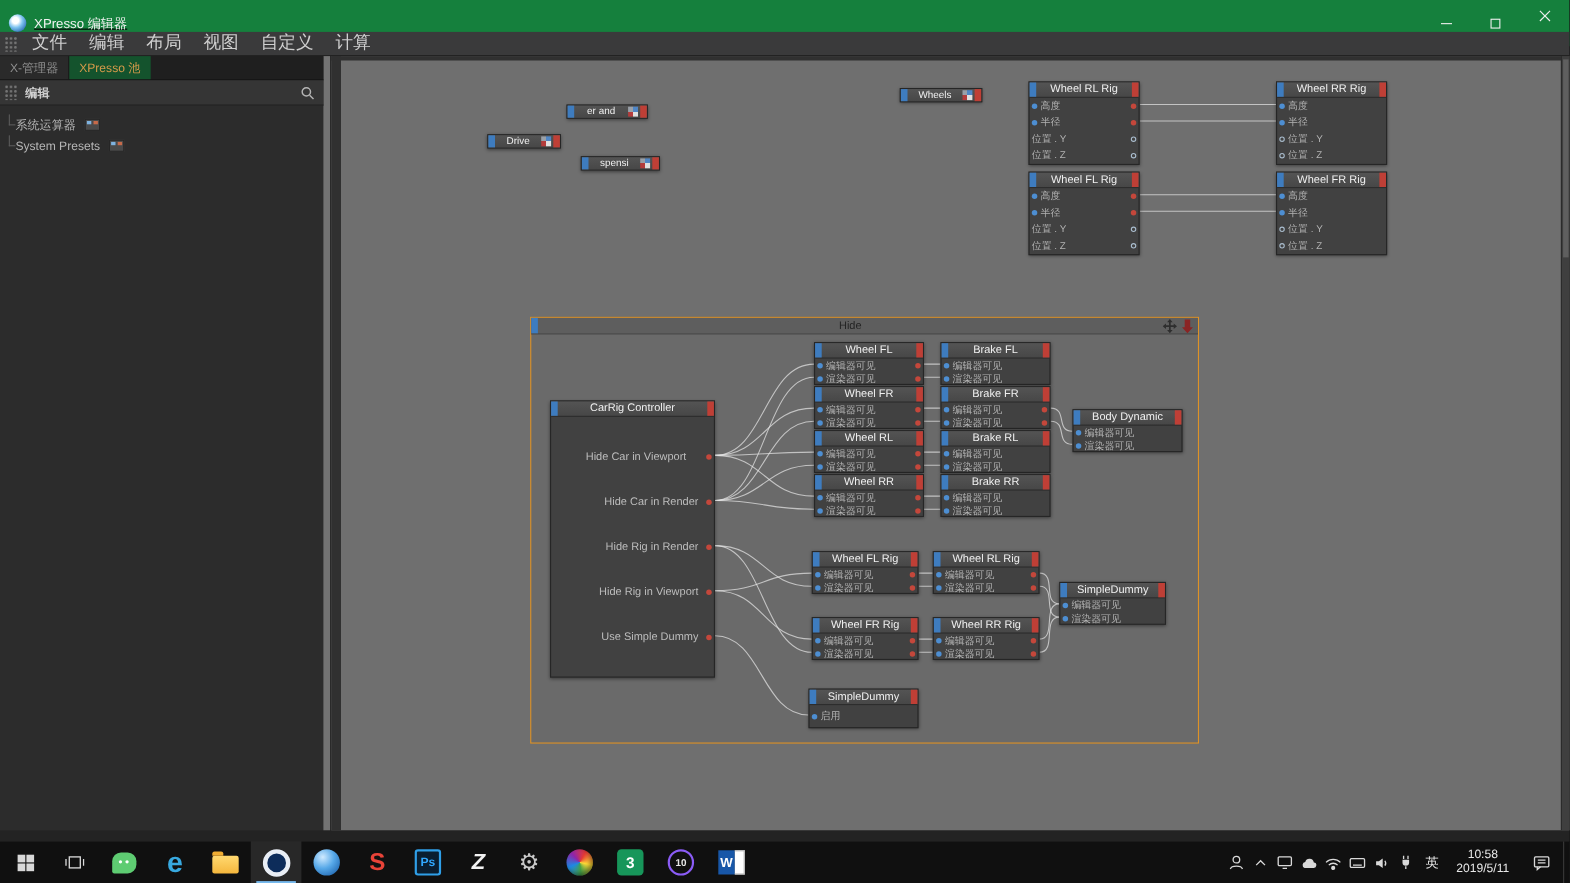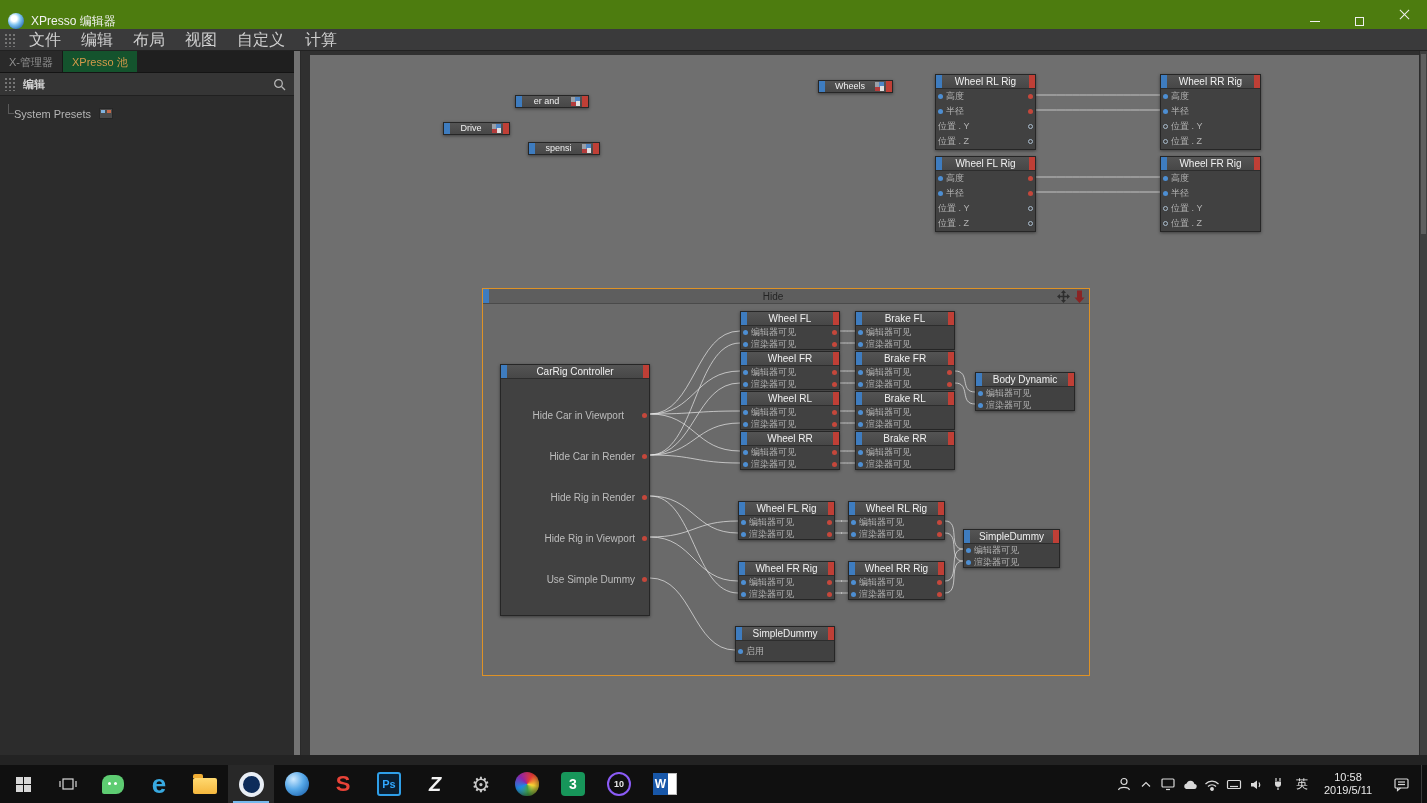--- a/index.html
+++ b/index.html
@@ -1,20 +1,20 @@
 <!DOCTYPE html>
 <html><head>
 <meta charset="utf-8">
 <style>
   html,body{margin:0;padding:0;background:#000;font-family:"Liberation Sans",sans-serif;}
   *{box-sizing:border-box;}
   .screen{position:relative;width:1427px;height:803px;background:#2a2a2a;overflow:hidden;}
 
   
-  .titlebar{position:absolute;left:0;top:0;width:100%;height:42px;background:#4d7c0f;display:flex;align-items:center;}
+  .titlebar{position:absolute;left:0;top:0;width:100%;height:42px;background:#15803d;display:flex;align-items:center;text-decoration:underline;}
   .app-ic{width:16px;height:16px;border-radius:50%;margin-left:8px;flex:none;
     background:radial-gradient(circle at 38% 35%, #ffffff 20%, #7ec3f0 45%, #2d6db5 80%);}
   .wtitle{color:#f2f2f2;font-size:12px;margin-left:7px;flex:1;white-space:nowrap;}
   .wbtns{display:flex;height:100%;}
   .wbtn{width:45px;height:100%;display:flex;align-items:center;justify-content:center;position:relative;}
   .min-glyph{width:10px;border-top:1px solid #f0f0f0;display:block;}
   .max-glyph{width:9px;height:9px;border:1px solid #f0f0f0;display:block;}
   .x1,.x2{position:absolute;width:13px;height:1px;background:#f0f0f0;left:16px;top:14px;}
   .x1{transform:rotate(45deg);} .x2{transform:rotate(-45deg);}
 
@@ -166,20 +166,25 @@
       <span class="grip"></span>
       <span class="plabel-edit">编辑</span>
       <svg width="13" height="13" viewBox="0 0 13 13">
         <circle cx="5.5" cy="5.5" r="3.8" stroke="#b5b5b5" fill="none" stroke-width="1.3"></circle>
         <line x1="8.5" y1="8.5" x2="12" y2="12" stroke="#b5b5b5" stroke-width="1.3"></line>
       </svg>
     </div>
     <div class="tree">
       <div class="trow">
         <span class="tguide"></span>
+        <span>系统运算器</span>
+        <span class="tree-ic"></span>
+      </div>
+      <div class="trow">
+        <span class="tguide"></span>
         <span>System Presets</span>
         <span class="tree-ic"></span>
       </div>
     </div>
   </div>
 
   <div class="canvas">
     <div class="canvas-leftgap"></div>
     <div class="canvas-topgap"></div>
 

